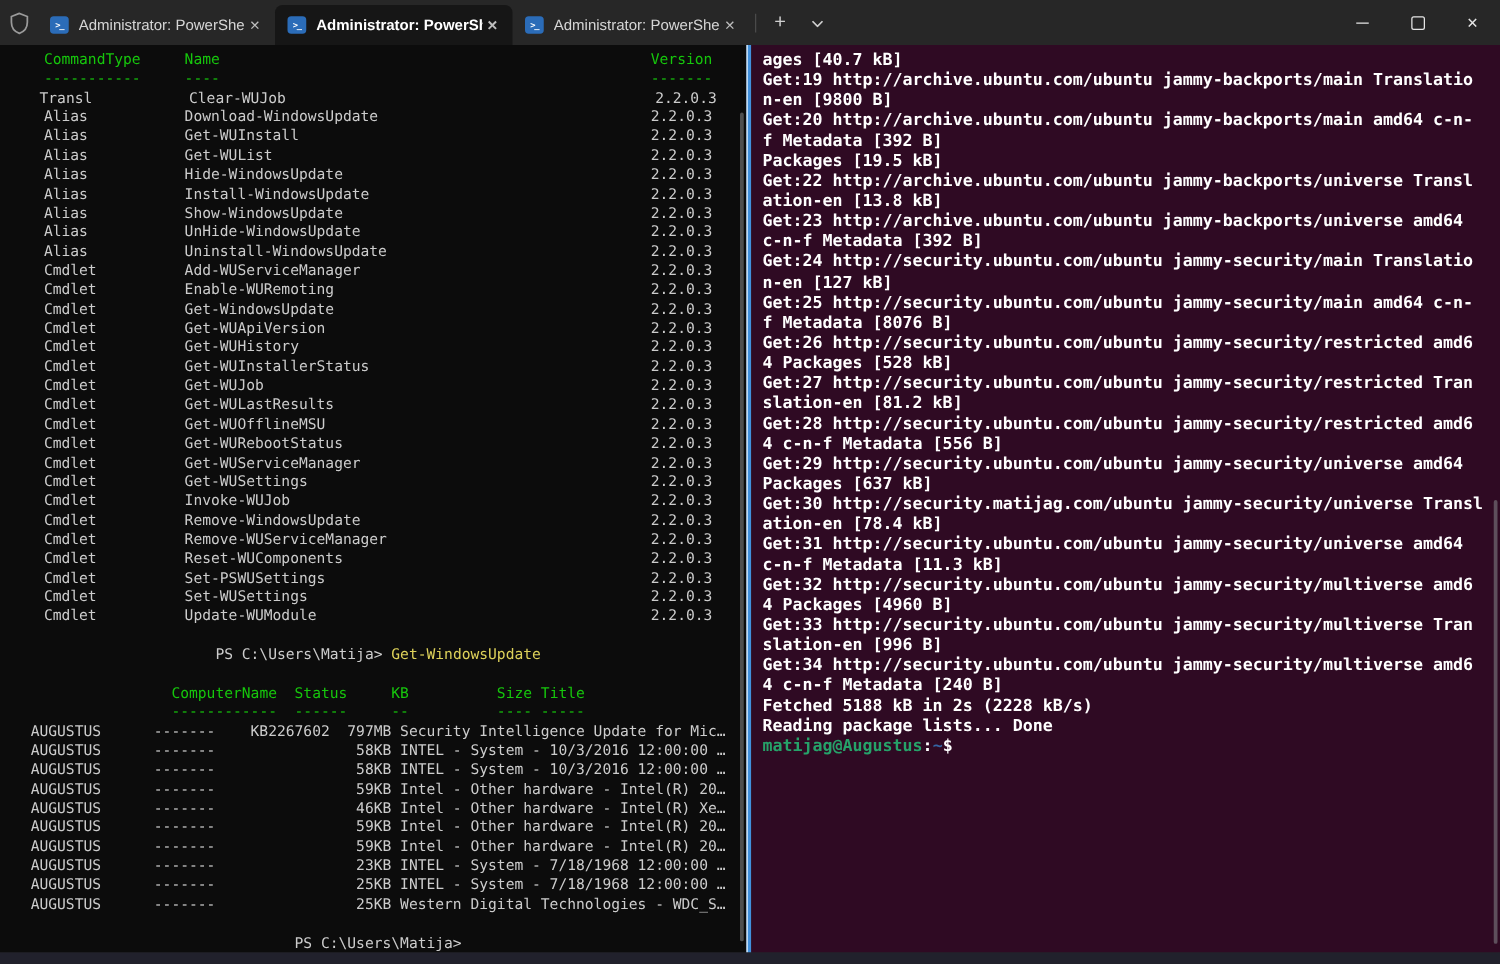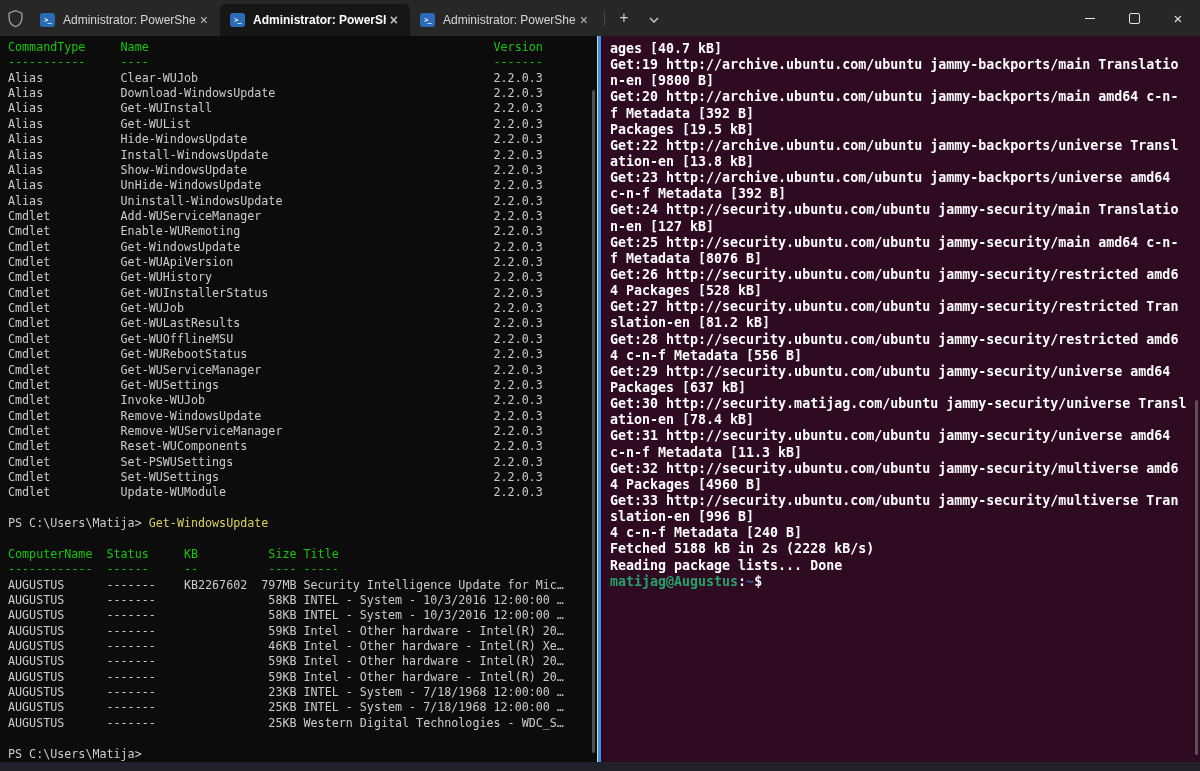--- a/index.html
+++ b/index.html
@@ -45,21 +45,21 @@
   .pane{position:absolute;top:36px;height:726px;overflow:hidden;box-sizing:border-box;}
   .pane-left{
     left:0;width:597px;background:#0c0c0c;padding:4px 0 0 8px;
     font-family:"DejaVu Sans Mono",monospace;font-size:11.7px;color:#cccccc;
   }
   .pane-right{
     left:601px;width:599px;background:#2f0a23;padding:5px 0 0 9px;
     font-family:"DejaVu Sans Mono",monospace;font-size:13.3px;color:#ffffff;font-weight:700;
   }
   .tline{white-space:pre;}
-  .pane-left .tline{height:15.37px;line-height:15.37px;}
+  .pane-left .tline{height:15.37px;line-height:15.37px;text-align:center;}
   .pane-right .tline{height:16.15px;line-height:16.15px;}
   .c-g{color:#16c60c;}
   .c-y{color:#ddd15a;margin-top:37px;}
   .c-ug{color:#26a269;font-weight:700;}
   .c-ub{color:#3465a4;font-weight:700;}
   .c-wb{color:#ffffff;font-weight:700;}
   
   .divider{
     position:absolute;left:597px;top:36px;width:4px;height:726px;
     background:linear-gradient(90deg,#bcd9f5 0,#bcd9f5 1px,#4190dd 1px,#4190dd 100%);
@@ -114,21 +114,21 @@
     </div>
     <div class="win-btn">
       <span class="close-glyph">×</span>
     </div>
   </div>
 </div>
 
 <div class="pane pane-left" id="paneLeft">
     <div class="tline"><span class="c-g">CommandType     Name                                                 Version</span></div>
     <div class="tline"><span class="c-g">-----------     ----                                                 -------</span></div>
-    <div class="tline"><span>Alias           Clear-WUJob                                          2.2.0.3</span></div>
+    <div class="tline"><span>Transl           Clear-WUJob                                          2.2.0.3</span></div>
     <div class="tline"><span>Alias           Download-WindowsUpdate                               2.2.0.3</span></div>
     <div class="tline"><span>Alias           Get-WUInstall                                        2.2.0.3</span></div>
     <div class="tline"><span>Alias           Get-WUList                                           2.2.0.3</span></div>
     <div class="tline"><span>Alias           Hide-WindowsUpdate                                   2.2.0.3</span></div>
     <div class="tline"><span>Alias           Install-WindowsUpdate                                2.2.0.3</span></div>
     <div class="tline"><span>Alias           Show-WindowsUpdate                                   2.2.0.3</span></div>
     <div class="tline"><span>Alias           UnHide-WindowsUpdate                                 2.2.0.3</span></div>
     <div class="tline"><span>Alias           Uninstall-WindowsUpdate                              2.2.0.3</span></div>
     <div class="tline"><span>Cmdlet          Add-WUServiceManager                                 2.2.0.3</span></div>
     <div class="tline"><span>Cmdlet          Enable-WURemoting                                    2.2.0.3</span></div>
@@ -192,20 +192,21 @@
     <div class="tline"><span>Get:29 http://security.ubuntu.com/ubuntu jammy-security/universe amd64</span></div>
     <div class="tline"><span>Packages [637 kB]</span></div>
     <div class="tline"><span>Get:30 http://security.matijag.com/ubuntu jammy-security/universe Transl</span></div>
     <div class="tline"><span>ation-en [78.4 kB]</span></div>
     <div class="tline"><span>Get:31 http://security.ubuntu.com/ubuntu jammy-security/universe amd64</span></div>
     <div class="tline"><span>c-n-f Metadata [11.3 kB]</span></div>
     <div class="tline"><span>Get:32 http://security.ubuntu.com/ubuntu jammy-security/multiverse amd6</span></div>
     <div class="tline"><span>4 Packages [4960 B]</span></div>
     <div class="tline"><span>Get:33 http://security.ubuntu.com/ubuntu jammy-security/multiverse Tran</span></div>
     <div class="tline"><span>slation-en [996 B]</span></div>
+    <div class="tline"><span>Get:34 http://security.ubuntu.com/ubuntu jammy-security/multiverse amd6</span></div>
     <div class="tline"><span>4 c-n-f Metadata [240 B]</span></div>
     <div class="tline"><span>Fetched 5188 kB in 2s (2228 kB/s)</span></div>
     <div class="tline"><span>Reading package lists... Done</span></div>
     <div class="tline"><span class="c-ug">matijag@Augustus</span><span class="c-wb">:</span><span class="c-ub">~</span><span class="c-wb">$</span></div>
   </div>
 
 <div class="sb-left"></div>
 <div class="sb-right"></div>
 <div class="footer"></div>
 

